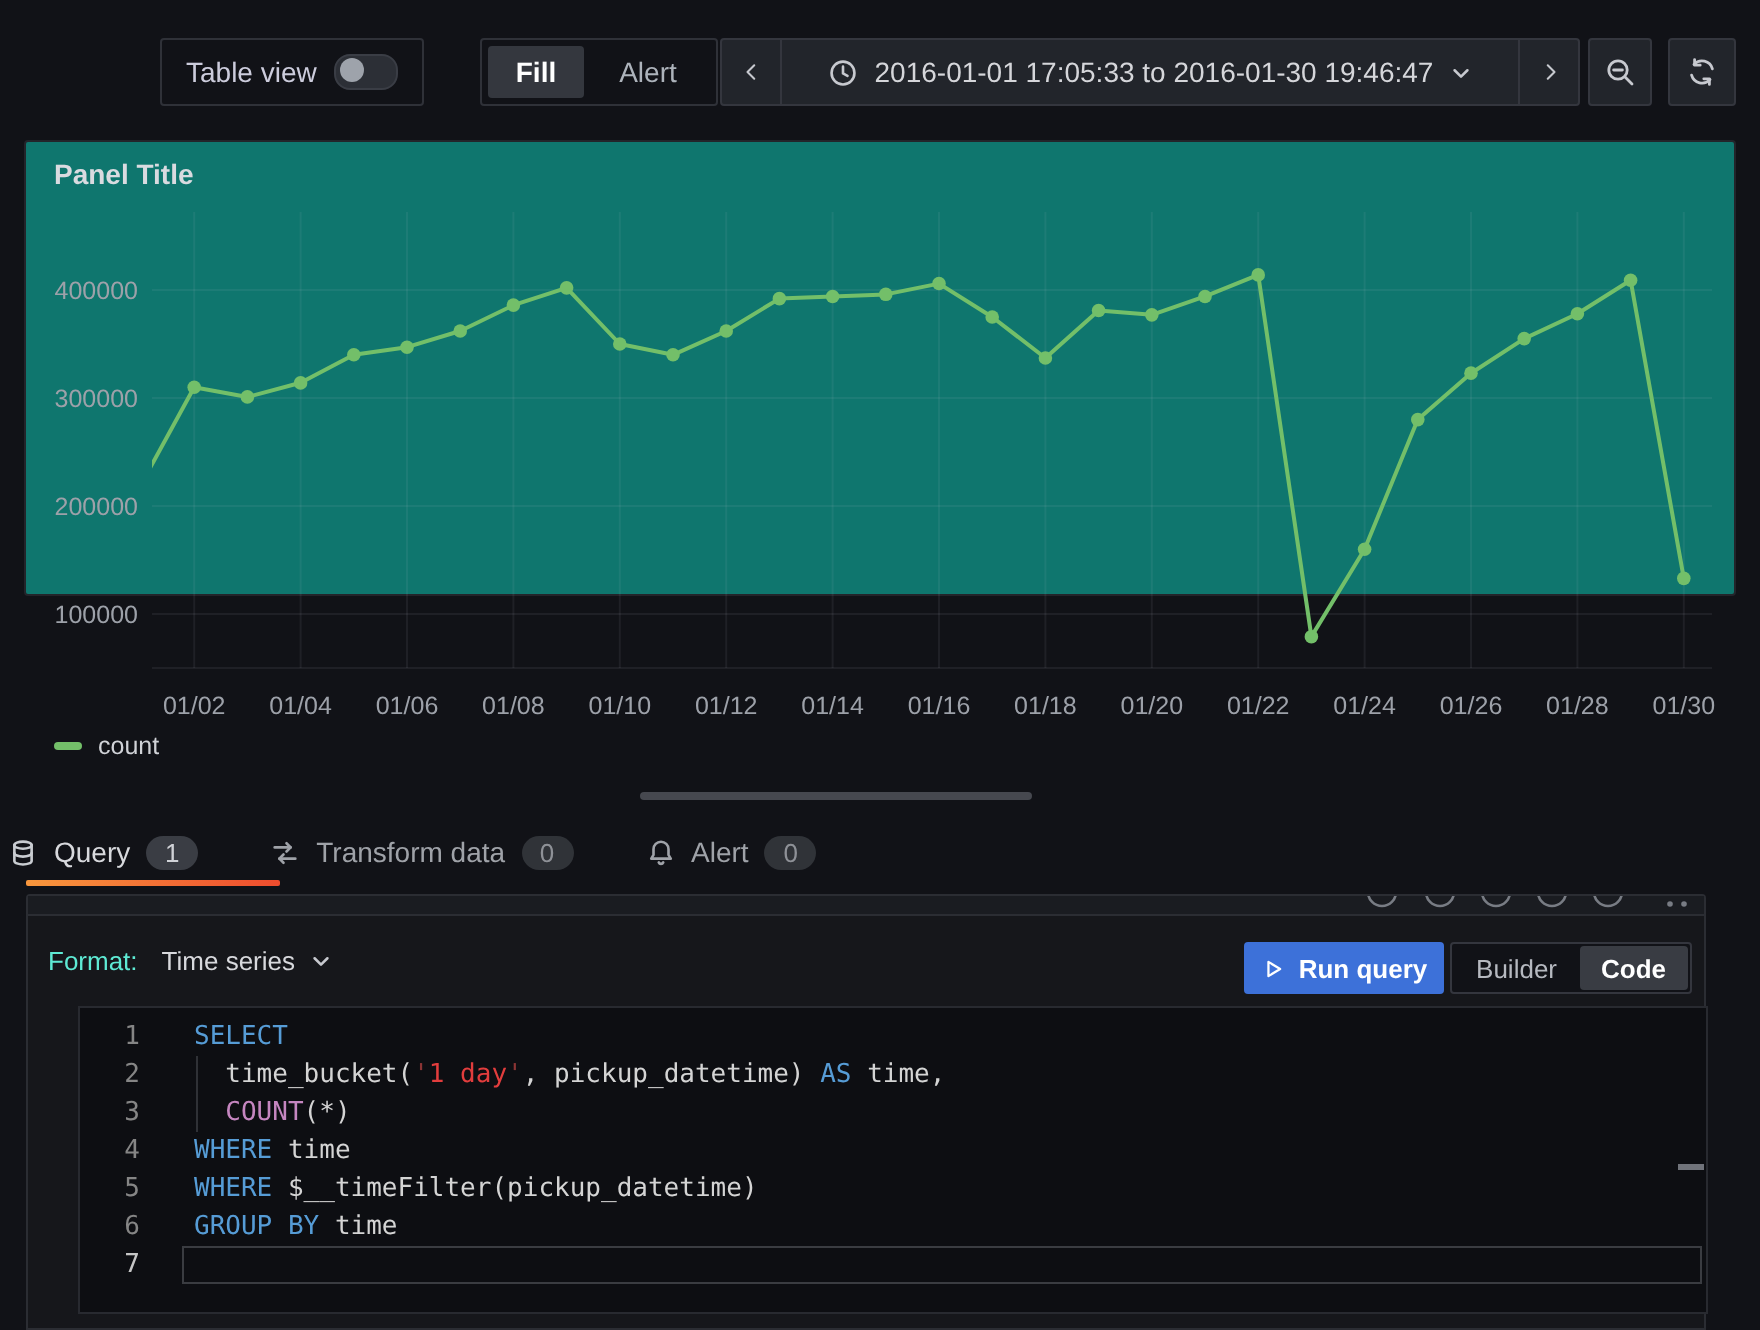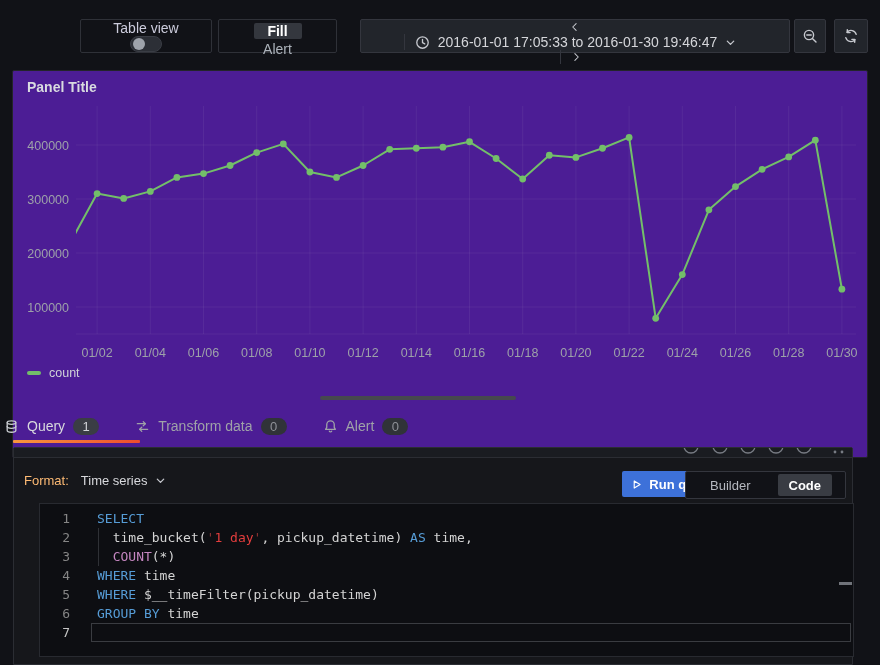--- a/index.html
+++ b/index.html
@@ -5,40 +5,40 @@
   html,body{margin:0;padding:0;background:#111217;}
   .screen{position:relative;width:880px;height:665px;overflow:hidden;background:#111217;
           font-family:"Liberation Sans","DejaVu Sans",sans-serif;color:#d8d9dd;}
   .abs{position:absolute;}
   svg{display:block;}
   .icon{display:inline-flex;align-items:center;justify-content:center;}
   .icon svg{stroke:#c7c9cf;fill:none;stroke-width:1.4;stroke-linecap:round;stroke-linejoin:round;}
 
   
   .tbtn{position:absolute;top:19px;height:34px;box-sizing:border-box;border:1px solid #2f3138;
-        border-radius:2px;display:flex;align-items:center;background:#111217;flex-direction:column;}
+        border-radius:2px;display:flex;align-items:center;background:#111217;}
   .tbtn.filled{background:#22252b;border-color:#34363e;}
   .tableview{left:80px;width:132px;padding:0 12px;justify-content:space-between;}
   .tv-label{font-size:14px;color:#ccccdc;}
   .toggle{position:relative;width:30px;height:16px;border-radius:8px;background:#2c2f36;border:1px solid #3a3d45;}
   .toggle .knob{position:absolute;left:2px;top:1px;width:12px;height:12px;border-radius:50%;background:#9ea3ab;}
-  .viewmode{left:218px;width:119px;padding:3px;gap:2px;}
+  .viewmode{left:240px;width:119px;padding:3px;gap:2px;}
   .seg{height:26px;display:flex;align-items:center;justify-content:center;border-radius:2px;font-size:14px;cursor:default;}
   .seg.active{background:#34373e;color:#ffffff;font-weight:700;width:48px;}
   .seg.inactive{color:#adb3bb;width:60px;}
   .timegroup{left:360px;width:430px;padding:0;}
   .tg-seg{height:100%;display:flex;align-items:center;justify-content:center;}
   .tg-seg + .tg-seg{border-left:1px solid #34363e;}
   .tg-nav{width:29px;}
   .tg-main{flex:1;gap:8px;padding:0 10px;font-size:14px;font-weight:500;color:#d5d6da;}
   .zoomout{left:794px;width:32px;justify-content:center;}
   .refresh{left:834px;width:34px;justify-content:center;}
 
   
-  .panel{left:12px;top:70px;width:856px;height:388px;background:#4c1d95;border:1px solid #23242a;
+  .panel{left:12px;top:70px;width:856px;height:228px;background:#0f766e;border:1px solid #23242a;
          border-radius:2px;box-sizing:border-box;}
   .panel-title{position:absolute;left:14px;top:8px;font-size:14px;font-weight:600;color:#d9dbe0;}
   .legend{position:absolute;left:14px;top:295px;display:flex;align-items:center;gap:8px;}
   .legend-dash{width:14px;height:4px;border-radius:2px;}
   .legend-label{font-size:12.5px;color:#d0d2d7;}
 
   
   .resize-bar{left:320px;top:396px;width:196px;height:4px;border-radius:2px;background:#46484f;}
 
   
@@ -50,27 +50,27 @@
   .badge{min-width:10px;padding:1px 8px;border-radius:10px;font-size:13px;text-align:center;}
   .badge.on{background:#3a3d44;color:#d0d2d7;}
   .badge.off{background:#303338;color:#8e9197;}
   .tab-underline{left:13px;top:440px;width:127px;height:3px;border-radius:1px;}
 
   
   .pane{left:13px;top:447px;width:840px;height:218px;background:#16171b;border:1px solid #2b2d33;
         border-radius:2px 2px 0 0;box-sizing:border-box;}
   .pane-header{position:absolute;left:0;top:0;width:100%;height:9px;overflow:hidden;border-bottom:1px solid #2b2d33;background:#1a1c21;}
   .format-row{position:absolute;left:0;top:10px;width:100%;height:44px;display:flex;align-items:center;padding-left:10px;box-sizing:border-box;gap:12px;}
-  .fmt-label{font-size:13px;color:#fdba74;}
+  .fmt-label{font-size:13px;color:#5eead4;}
   .fmt-value{font-size:13px;color:#d8d9dd;display:flex;align-items:center;gap:7px;}
   .runquery{position:absolute;left:608px;top:23px;width:100px;height:26px;background:#3d71d9;border:none;border-radius:2px;
             color:#fff;font-size:13px;font-weight:600;display:flex;align-items:center;justify-content:center;gap:6px;
             font-family:inherit;}
   .modes{position:absolute;right:6px;top:23px;height:26px;box-sizing:border-box;border:1px solid #34363e;border-radius:2px;
-         display:flex;align-items:center;padding:13px;background:#111217;gap:16px;}
+         display:flex;align-items:center;padding:1px;background:#111217;}
   .mode{height:22px;padding:0 11px;display:flex;align-items:center;font-size:13px;border-radius:2px;}
   .mode.inactive{color:#b6b9c0;}
   .mode.active{background:#393c43;color:#fff;font-weight:600;}
 
   
   .editor{position:absolute;left:25px;top:55px;width:815px;height:154px;background:#0d0e12;border:1px solid #282a30;
           box-sizing:border-box;overflow:hidden;font-family:"DejaVu Sans Mono","Liberation Mono",monospace;font-size:13px;}
   .code-area{position:relative;padding-top:5px;}
   .code-line{display:flex;height:19px;line-height:19px;position:relative;}
   .ln{width:30px;text-align:right;flex:none;}

